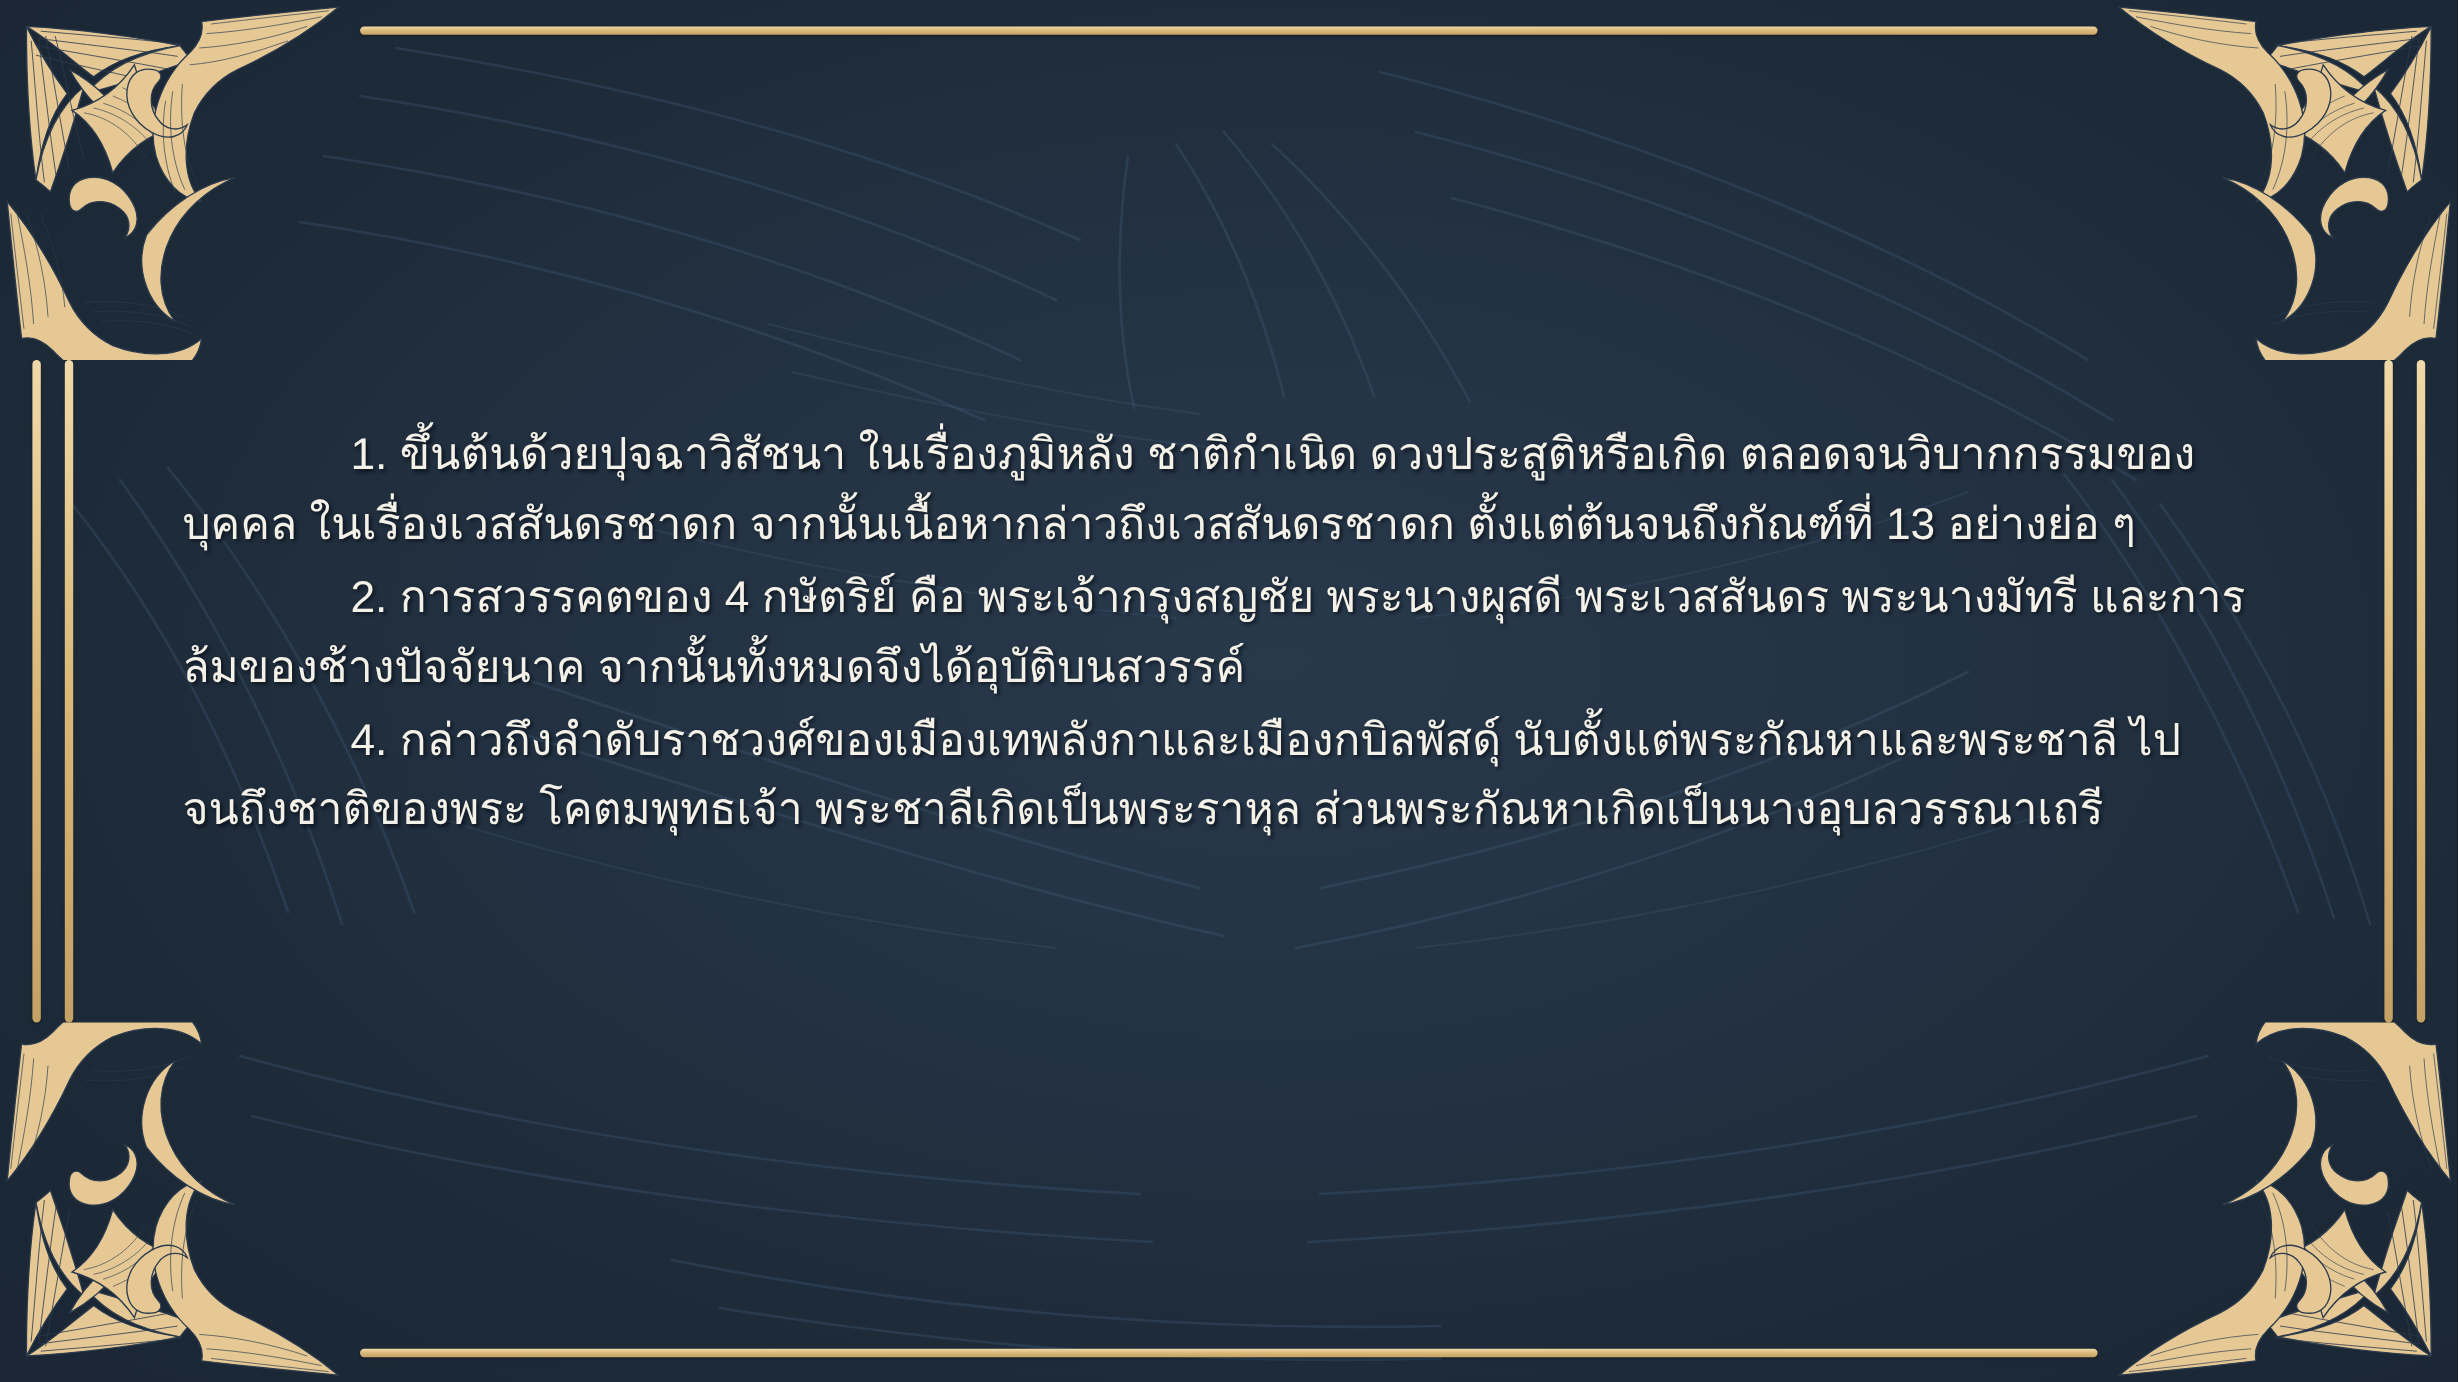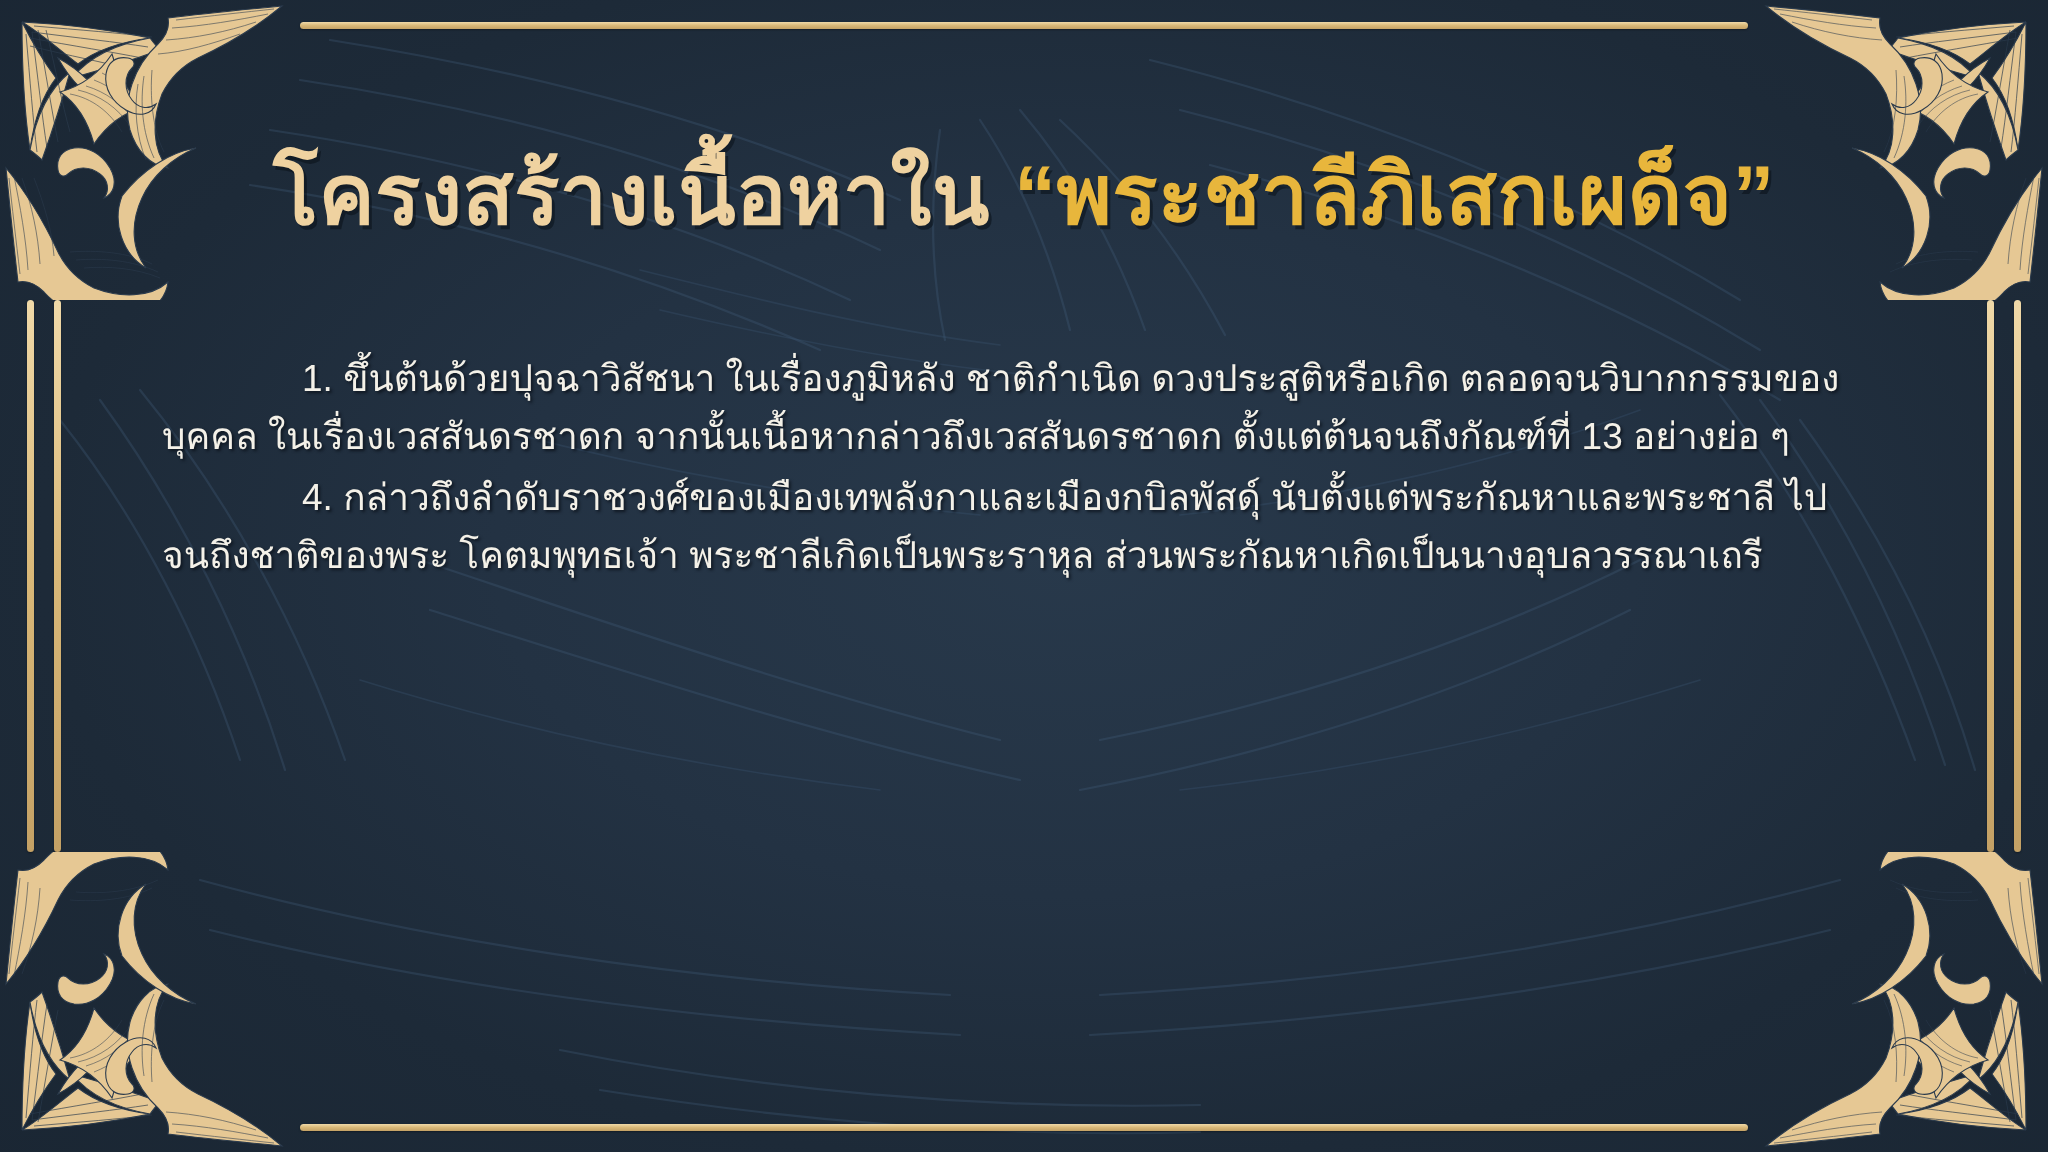--- a/index.html
+++ b/index.html
@@ -83,21 +83,21 @@
     left: 150px;
     right: 150px;
     top: 350px;
     color: #f4f1e8;
     font-size: 37px;
     line-height: 1.58;
     text-align: left;
     text-shadow: 2px 2px 3px rgba(8,14,22,0.75);
   }
   .para {
-    margin: 0 0 2px 12px;
+    margin: 0 0 2px 2px;
     text-indent: 140px;
   }
 </style>
 </head>
 <body>
 
 <div id="slide">
 
   <div class="texture">
     <svg viewBox="0 0 2048 1152" preserveAspectRatio="none" xmlns="http://www.w3.org/2000/svg">
@@ -402,24 +402,20 @@
         <path d="M70 252 C 96 250 128 252 152 264"></path>
         <path d="M76 260 C 102 258 132 260 158 272"></path>
       </g>
       <g fill="#e6c894" stroke="#2b3b4d" stroke-width="1.1">
         <path d="M122 196 C 142 170 170 152 196 148 C 172 158 152 176 142 198
                  C 130 224 132 250 146 268 C 122 254 112 222 122 196 Z"></path>
       </g>
     </svg>
   </div>
 
-  <div class="title-wrap">
-    <span class="title">
-      <span class="title-main">โครงสร้างเนื้อหาใน </span><span class="title-quote">“พระชาลีภิเสกเผด็จ”</span>
-    </span>
-  </div>
 
   <div class="body">
     <p class="para">1. ขึ้นต้นด้วยปุจฉาวิสัชนา  ในเรื่องภูมิหลัง ชาติกำเนิด ดวงประสูติหรือเกิด ตลอดจนวิบากกรรมของบุคคล ในเรื่องเวสสันดรชาดก จากนั้นเนื้อหากล่าวถึงเวสสันดรชาดก ตั้งแต่ต้นจนถึงกัณฑ์ที่ 13 อย่างย่อ ๆ</p>
+    <p class="para">2. การสวรรคตของ 4 กษัตริย์ คือ พระเจ้ากรุงสญชัย พระนางผุสดี พระเวสสันดร พระนางมัทรี และการล้มของช้างปัจจัยนาค จากนั้นทั้งหมดจึงได้อุบัติบนสวรรค์</p>
     <p class="para">4. กล่าวถึงลำดับราชวงศ์ของเมืองเทพลังกาและเมืองกบิลพัสดุ์ นับตั้งแต่พระกัณหาและพระชาลี ไปจนถึงชาติของพระ โคตมพุทธเจ้า พระชาลีเกิดเป็นพระราหุล ส่วนพระกัณหาเกิดเป็นนางอุบลวรรณาเถรี</p>
   </div>
 
 </div>
 
 </body></html>

